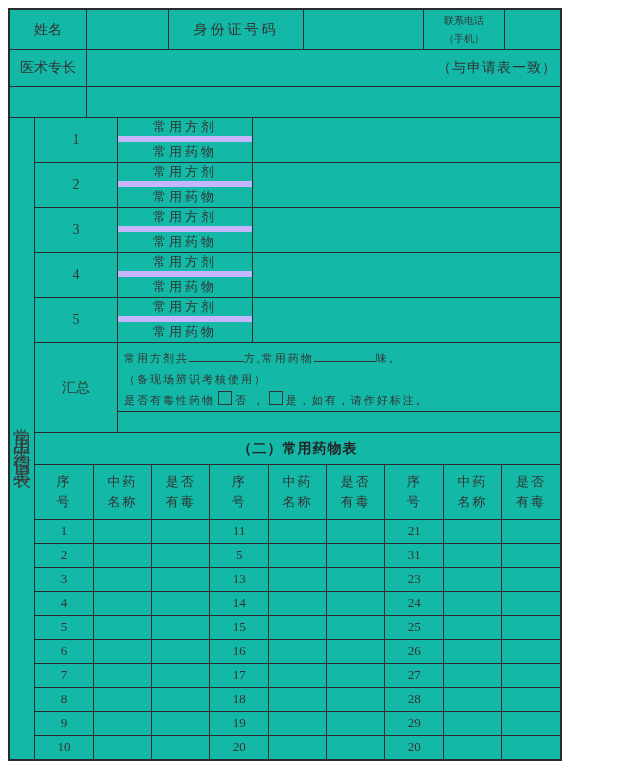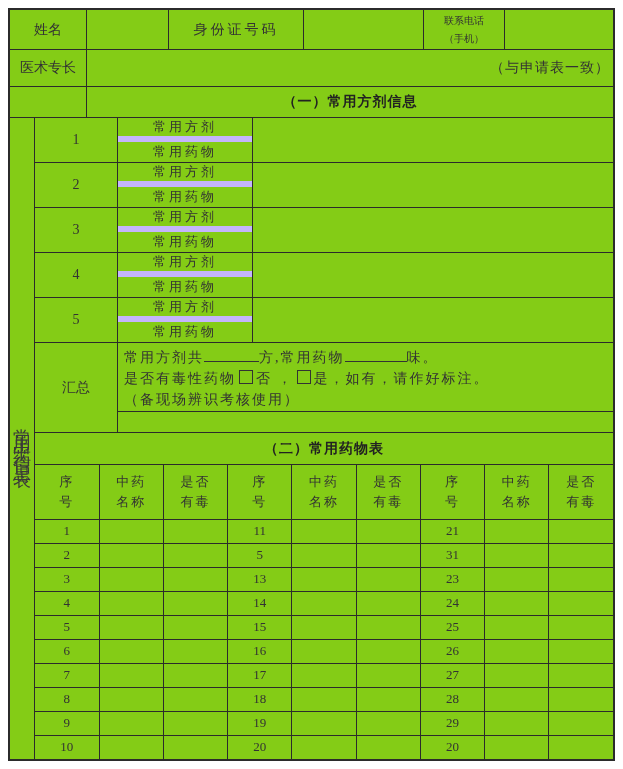--- a/index.html
+++ b/index.html
@@ -4,25 +4,25 @@
 <style>
   html, body {
     margin: 0;
     padding: 0;
     background: #ffffff;
     font-family: "Liberation Serif", "DejaVu Serif", serif;
     color: #333333;
   }
   .sheet {
     position: relative;
-    width: 607px;
+    width: 554px;
     margin: 8px 0 0 8px;
     border: 2px solid #2b2b2b;
     box-sizing: border-box;
-    background: #84cc16;
+    background: #14b8a6;
     font-size: 14px;
   }
   .row { display: flex; border-bottom: 1px solid #2b2b2b; box-sizing: border-box; }
   .cell {
     box-sizing: border-box;
     border-right: 1px solid #2b2b2b;
     display: flex;
     align-items: center;
     justify-content: center;
     text-align: center;
@@ -94,21 +94,21 @@
   }
   .subcell.nb2 { border-bottom: none; }
 
   
   .summary-row { }
   .sum-right { flex: 1 1 auto; display: flex; flex-direction: column; min-width: 0; }
   .sum-text {
     height: 68px;
     box-sizing: border-box;
     padding: 4px 4px 0 6px;
-    font-size: 14px;
+    font-size: 11px;
     letter-spacing: 2px;
     line-height: 21px;
   }
   .sum-line { white-space: nowrap; }
   .blank {
     display: inline-block;
     height: 14px;
     border-bottom: 1px solid #333333;
     vertical-align: baseline;
   }
@@ -170,21 +170,20 @@
 
   <div class="row r-spec">
     <div class="cell w-label">医术专长</div>
     <div class="cell flex1 last specnote">
       <span>（与申请表一致）</span>
     </div>
   </div>
 
   <div class="row r-sec1">
     <div class="cell w-label"></div>
-    <div class="cell flex1 last sec-title">（一）常用方剂信息</div>
   </div>
 
   <div class="body-row">
     <div class="side-cell">
       <div class="vertical-label">常用中药信息表</div>
     </div>
 
     <div class="body-right">
 
       <div class="row group">
@@ -232,24 +231,24 @@
         <div class="cell flex1 last blankcell"></div>
       </div>
 
       <div class="row summary-row">
         <div class="cell w-num">汇总</div>
         <div class="sum-right">
           <div class="sum-text">
             <div class="sum-line">
               <span>常用方剂共</span><span class="blank w56"></span><span>方,常用药物</span><span class="blank w62"></span><span>味。</span>
             </div>
+            <div class="sum-line">（备现场辨识考核使用）</div>
             <div class="sum-line">
               <span>是否有毒性药物</span><span class="cb"></span><span>否</span> <span>，</span><span class="cb"></span><span>是，如有，请作好标注。</span>
             </div>
-            <div class="sum-line">（备现场辨识考核使用）</div>
           </div>
           <div class="sum-empty"></div>
         </div>
       </div>
 
       <div class="row r-sec2">
         <div class="cell flex1 last sec-title">（二）常用药物表</div>
       </div>
 
       <table class="drugs">

